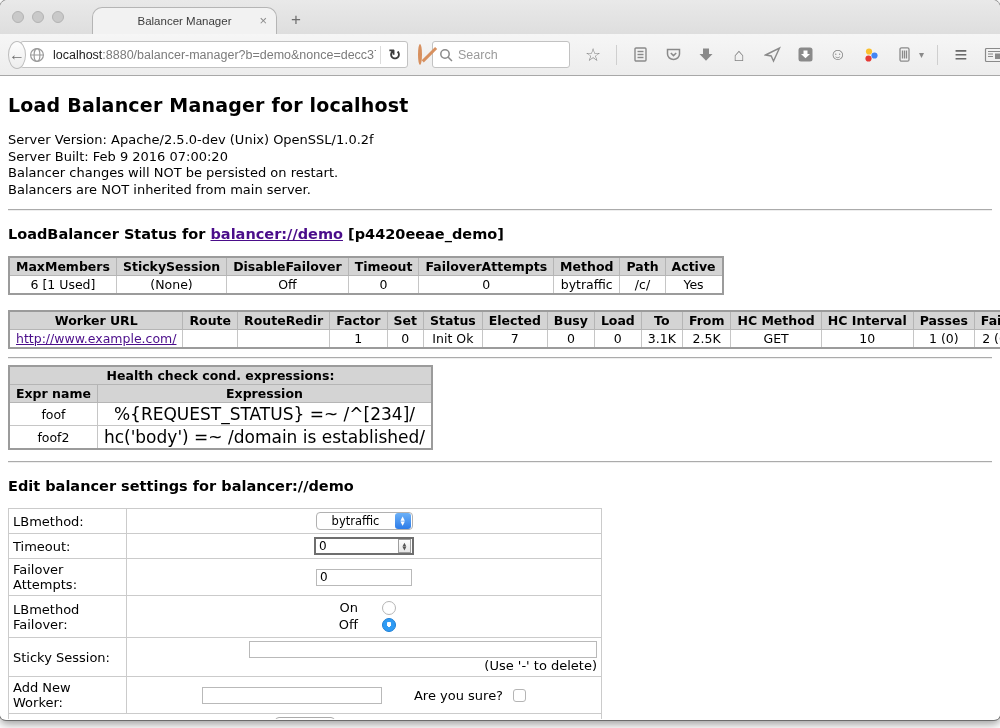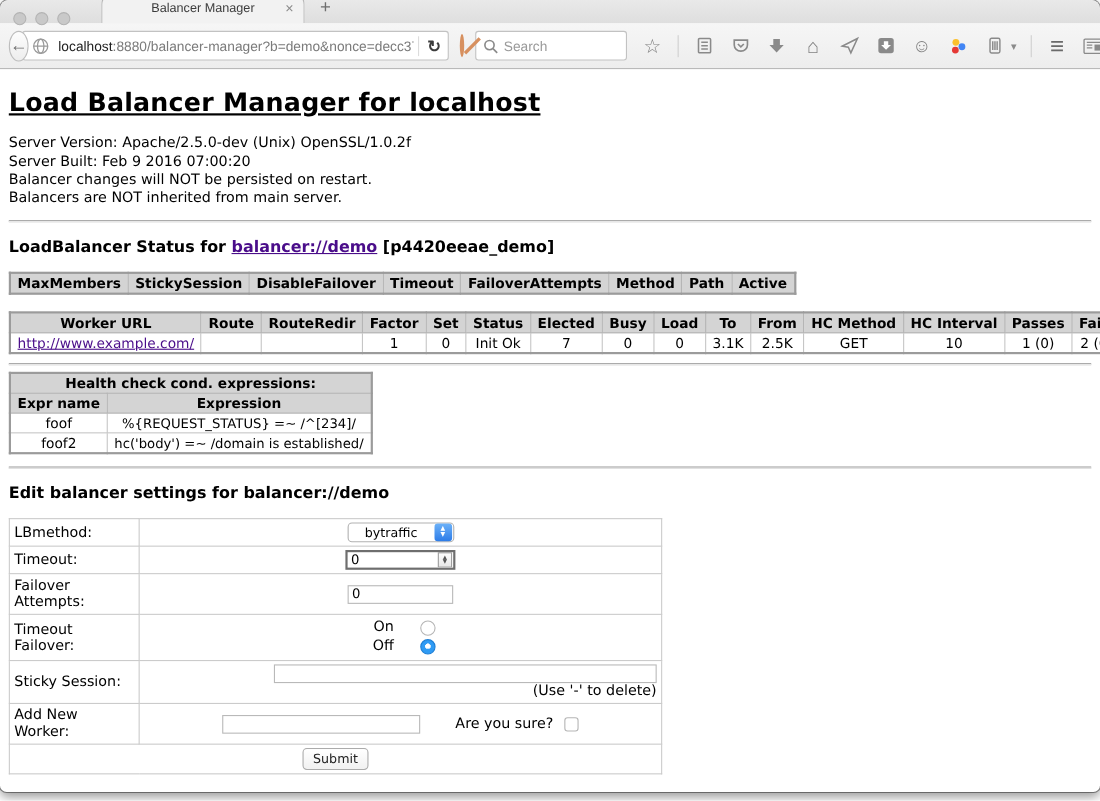--- a/index.html
+++ b/index.html
@@ -1,21 +1,21 @@
 <!DOCTYPE html>
 <html><head>
 <meta charset="utf-8">
 <style>
   * { margin:0; padding:0; box-sizing:border-box; }
   html,body { width:1000px; height:728px; background:#fff; font-family:"Liberation Sans", sans-serif; }
   .window { width:1000px; height:720px; border-radius:8px 8px 6px 6px; overflow:hidden;
             box-shadow:0 4px 10px rgba(0,0,0,.4), 0 0 0 1px #9a9a9a; background:#fff; }
 
   
-  .tabbar { height:21px; background:linear-gradient(#e9e9e9,#dedede); display:flex; align-items:flex-end; position:relative; }
+  .tabbar { height:34px; background:linear-gradient(#e9e9e9,#dedede); display:flex; align-items:flex-end; position:relative; }
   .traffic { position:absolute; left:12px; top:11px; display:flex; gap:8px; }
   .light { width:12px; height:12px; border-radius:50%; background:#c9c9c9; border:1px solid #b3b3b3; }
   .tab { margin-left:92px; width:185px; height:27px; background:#f2f2f2; border:1px solid #b5b5b5; border-bottom:none;
          border-radius:10px 10px 0 0; display:flex; align-items:center; justify-content:center; position:relative; }
   .tab-title { font-size:11.5px; color:#3c3c3c; }
   .tab-close { position:absolute; right:9px; top:5px; font-size:13px; color:#8b8b8b; cursor:default; }
   .newtab { font-size:17px; color:#6e6e6e; margin:0 0 4px 14px; }
 
   
   .toolbar { height:42px; background:linear-gradient(#f6f6f6,#ededed); border-bottom:1px solid #a8a8a8;
@@ -38,31 +38,31 @@
   .iconrow { display:flex; align-items:center; margin-left:13px; gap:13px; }
   .g-ic { color:#828282; display:flex; align-items:center; justify-content:center; width:20px; height:20px; }
   .sep { width:1px; height:20px; background:#cfcfcf; }
   .glyph18 { font-size:18px; line-height:18px; }
   .glyph17 { font-size:17px; line-height:17px; }
   .caret { font-size:10px; color:#8a8a8a; margin-left:-8px; }
   .menu-glyph { font-size:22px; line-height:20px; color:#6a6a6a; }
 
   
   .content { height:643px; background:#fff; padding:10px 8px 0 8px; font-family:"DejaVu Sans", sans-serif; color:#000; overflow:hidden; }
-  h1.pagetitle { font-size:23px; font-weight:bold; margin:8px 0 16px 0; letter-spacing:.2px;text-decoration:underline; }
+  h1.pagetitle { font-size:19px; font-weight:bold; margin:8px 0 16px 0; letter-spacing:.2px; }
   .infoline { font-size:13px; line-height:16.6px; }
   hr.rule { border:none; height:2px; background:#ababab; border-bottom:1px solid #eee; margin:11px 0 9px 0; }
   .sect { font-size:14.5px; font-weight:bold; margin:15px 0 14px 0; }
   .sect a { color:#4a0d8a; }
   table.tbl { border-collapse:collapse; border:2px solid #9b9b9b; font-size:12.5px; margin-bottom:2px; }
   table.tbl th { background:#d4d4d4; border:1px solid #b5b5b5; padding:1px 6px; font-weight:bold; text-align:center; white-space:nowrap; }
   table.tbl td { border:1px solid #c6c6c6; padding:1px 6px; text-align:center; white-space:nowrap; }
   td.lcell { text-align:left; }
   a.plink { color:#4a0d8a; text-decoration:underline; }
-  .mono-ish { font-size:12px; }
+  .mono-ish { font-size:17px; }
 
   
   table.formtbl { width:594px; border-collapse:collapse; border:1px solid #8f8f8f; font-size:13px; margin-top:14px; }
   table.formtbl td { border:1px solid #cbcbcb; padding:3px 4px; }
   td.flabel { width:118px; text-align:left; }
   td.fval { text-align:center; }
   .mac-select { display:inline-flex; align-items:center; width:97px; height:18px; background:#fff;
                 border:1px solid #b1b1b1; border-radius:4px; vertical-align:middle; }
   .mac-select .sel-txt { flex:1; font-size:11.5px; text-align:center; }
   .sel-stepper { width:16px; height:16px; margin-right:1px; border-radius:3px;
@@ -223,20 +223,30 @@
           <tr>
         <th>MaxMembers</th>
         <th>StickySession</th>
         <th>DisableFailover</th>
         <th>Timeout</th>
         <th>FailoverAttempts</th>
         <th>Method</th>
         <th>Path</th>
         <th>Active</th>
       </tr>
+      <tr>
+        <td>6 [1 Used]</td>
+        <td>(None)</td>
+        <td>Off</td>
+        <td>0</td>
+        <td>0</td>
+        <td>bytraffic</td>
+        <td>/c/</td>
+        <td>Yes</td>
+      </tr>
     </tbody>
       </table>
 
     <div style="height:13px;"></div>
 
     <table class="tbl" style="width:962px;">
       <tbody>
           <tr>
         <th style="width:168px;">Worker URL</th>
         <th>Route</th>
@@ -328,21 +338,21 @@
           </span>
         </td>
       </tr>
       <tr>
         <td class="flabel">Failover Attempts:</td>
         <td class="fval">
           <input class="txtfield w96" value="0" style="">
         </td>
       </tr>
       <tr>
-        <td class="flabel">Timeout Failover:</td>
+        <td class="flabel">LBmethod Failover:</td>
         <td class="fval">
           <div class="radio-row">
                 <span class="rlabel">On</span>
                 <span class="radio"></span>
               </div>
           <div class="radio-row">
                 <span class="rlabel">Off</span>
                 <span class="radio sel"></span>
               </div>
         </td>

